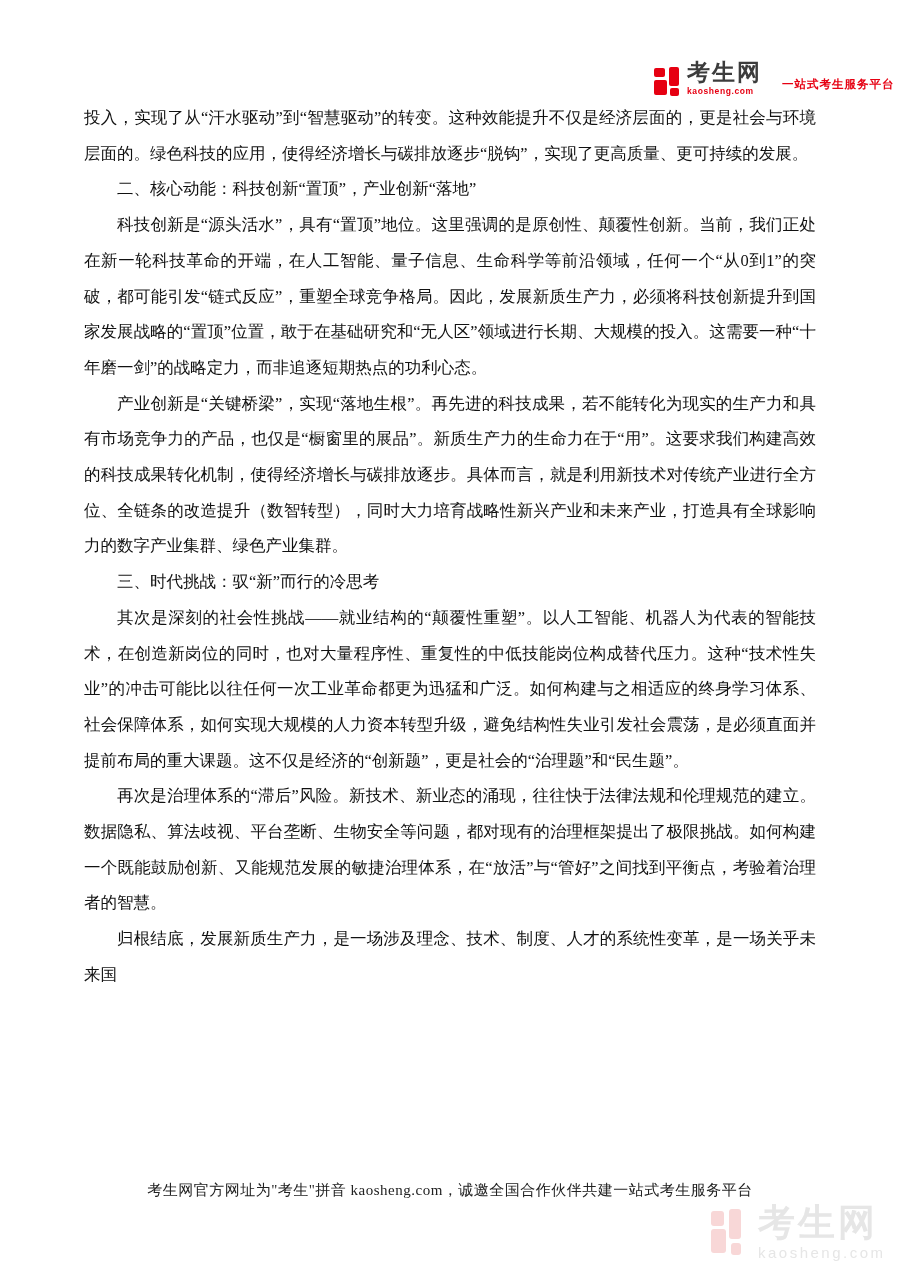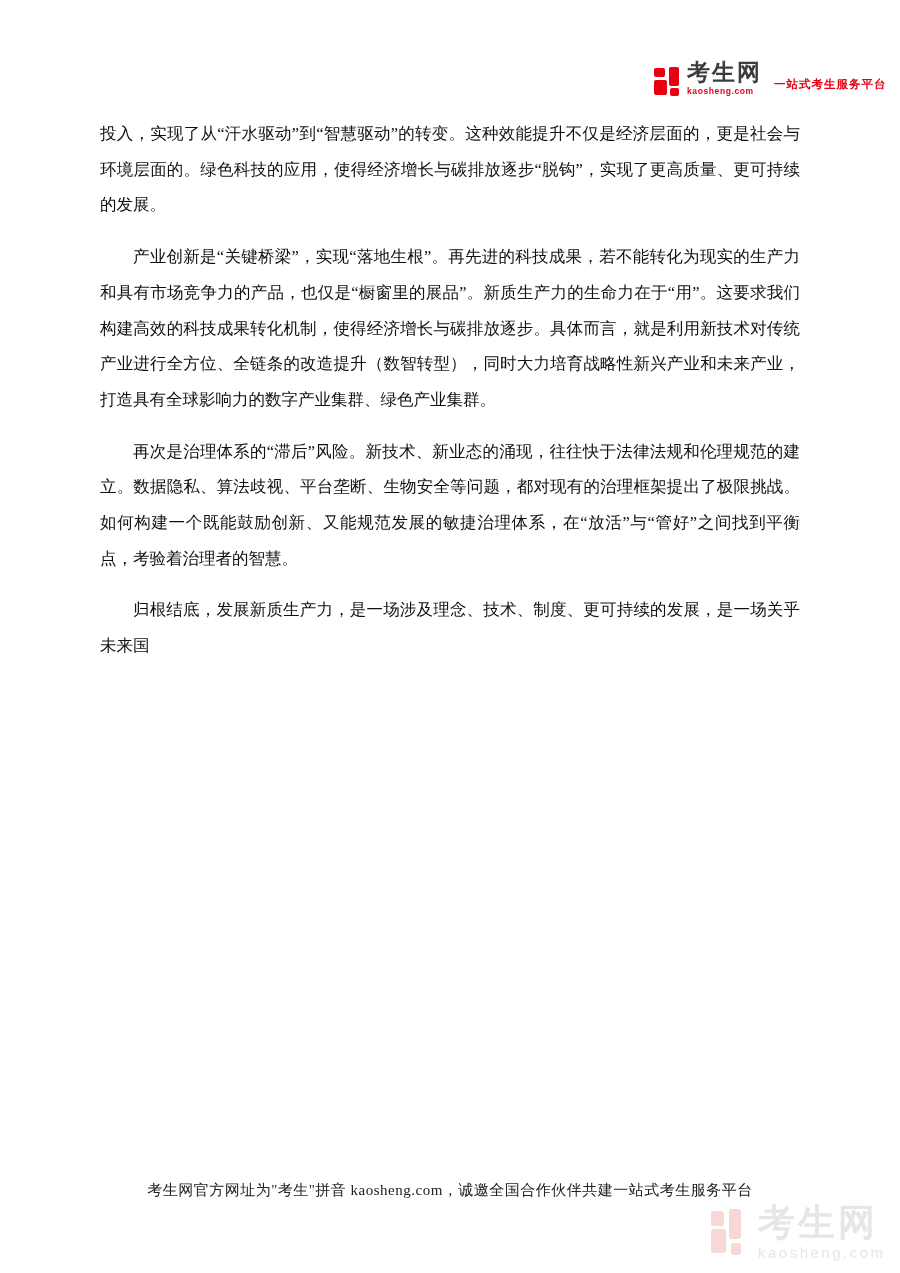--- a/index.html
+++ b/index.html
@@ -15,25 +15,25 @@
   .b1{left:0;top:4%;width:38%;height:32%;}
   .b2{left:0;top:44%;width:44%;height:52%;}
   .b3{left:50%;top:0;width:36%;height:66%;}
   .b4{left:56%;top:74%;width:30%;height:26%;}
   .wordmark-col{display:flex;flex-direction:column;margin-left:4px;}
   .wordmark{font-family:"Liberation Sans",sans-serif;font-weight:bold;font-size:23px;
             line-height:1;color:#3c3c3c;letter-spacing:2px;}
   .logo-domain{font-family:"Liberation Sans",sans-serif;font-weight:bold;font-size:8.5px;
             color:#e60012;letter-spacing:0.6px;margin-top:2px;}
   .tagline{font-family:"Liberation Sans",sans-serif;font-weight:bold;font-size:11.5px;
-            color:#e60012;letter-spacing:1px;margin-left:12px;padding-bottom:4px;}
+            color:#e60012;letter-spacing:1px;margin-left:20px;padding-bottom:4px;}
 
   
   .doc{position:absolute;left:84px;top:100px;width:732px;}
-  .doc p{margin:16px;font-size:16.5px;line-height:35.7px;color:#111;
+  .doc p{margin:0;font-size:16.5px;line-height:35.7px;color:#111;
          text-align:justify;text-indent:2em;}
   .doc p.no-indent{text-indent:0;}
 
   
   .footer{position:absolute;left:0;right:0;top:1181px;text-align:center;
           font-size:15px;color:#222;letter-spacing:0.5px;}
 
   
   .watermark{position:absolute;left:711px;top:1204px;display:flex;align-items:flex-start;}
   .wm-icon{position:relative;width:35px;height:46px;flex:0 0 auto;margin-top:5px;}
@@ -58,23 +58,27 @@
     </span>
     <span class="wordmark-col">
       <span class="wordmark">考生网</span>
       <span class="logo-domain">kaosheng.com</span>
     </span>
     <span class="tagline">一站式考生服务平台</span>
   </div>
 
   <div class="doc">
     <p class="no-indent">投入，实现了从“汗水驱动”到“智慧驱动”的转变。这种效能提升不仅是经济层面的，更是社会与环境层面的。绿色科技的应用，使得经济增长与碳排放逐步“脱钩”，实现了更高质量、更可持续的发展。</p>
+    <p>二、核心动能：科技创新“置顶”，产业创新“落地”</p>
+    <p>科技创新是“源头活水”，具有“置顶”地位。这里强调的是原创性、颠覆性创新。当前，我们正处在新一轮科技革命的开端，在人工智能、量子信息、生命科学等前沿领域，任何一个“从0到1”的突破，都可能引发“链式反应”，重塑全球竞争格局。因此，发展新质生产力，必须将科技创新提升到国家发展战略的“置顶”位置，敢于在基础研究和“无人区”领域进行长期、大规模的投入。这需要一种“十年磨一剑”的战略定力，而非追逐短期热点的功利心态。</p>
     <p>产业创新是“关键桥梁”，实现“落地生根”。再先进的科技成果，若不能转化为现实的生产力和具有市场竞争力的产品，也仅是“橱窗里的展品”。新质生产力的生命力在于“用”。这要求我们构建高效的科技成果转化机制，使得经济增长与碳排放逐步。具体而言，就是利用新技术对传统产业进行全方位、全链条的改造提升（数智转型），同时大力培育战略性新兴产业和未来产业，打造具有全球影响力的数字产业集群、绿色产业集群。</p>
+    <p>三、时代挑战：驭“新”而行的冷思考</p>
+    <p>其次是深刻的社会性挑战——就业结构的“颠覆性重塑”。以人工智能、机器人为代表的智能技术，在创造新岗位的同时，也对大量程序性、重复性的中低技能岗位构成替代压力。这种“技术性失业”的冲击可能比以往任何一次工业革命都更为迅猛和广泛。如何构建与之相适应的终身学习体系、社会保障体系，如何实现大规模的人力资本转型升级，避免结构性失业引发社会震荡，是必须直面并提前布局的重大课题。这不仅是经济的“创新题”，更是社会的“治理题”和“民生题”。</p>
     <p>再次是治理体系的“滞后”风险。新技术、新业态的涌现，往往快于法律法规和伦理规范的建立。数据隐私、算法歧视、平台垄断、生物安全等问题，都对现有的治理框架提出了极限挑战。如何构建一个既能鼓励创新、又能规范发展的敏捷治理体系，在“放活”与“管好”之间找到平衡点，考验着治理者的智慧。</p>
-    <p>归根结底，发展新质生产力，是一场涉及理念、技术、制度、更可持续的发展，是一场关乎未来国</p>
+    <p>归根结底，发展新质生产力，是一场涉及理念、技术、制度、人才的系统性变革，是一场关乎未来国</p>
   </div>
 
   <div class="footer">考生网官方网址为"考生"拼音 kaosheng.com，诚邀全国合作伙伴共建一站式考生服务平台</div>
 
   <div class="watermark">
     <span class="wm-icon">
       <i class="b1"></i>
       <i class="b2"></i>
       <i class="b3"></i>
       <i class="b4"></i>

